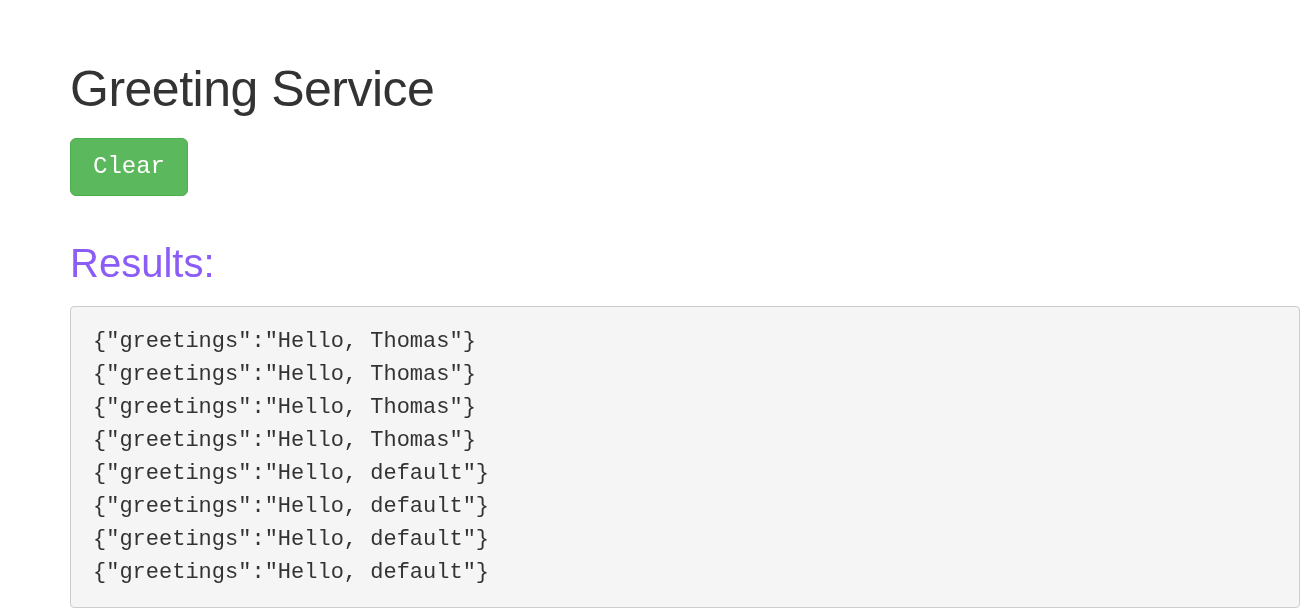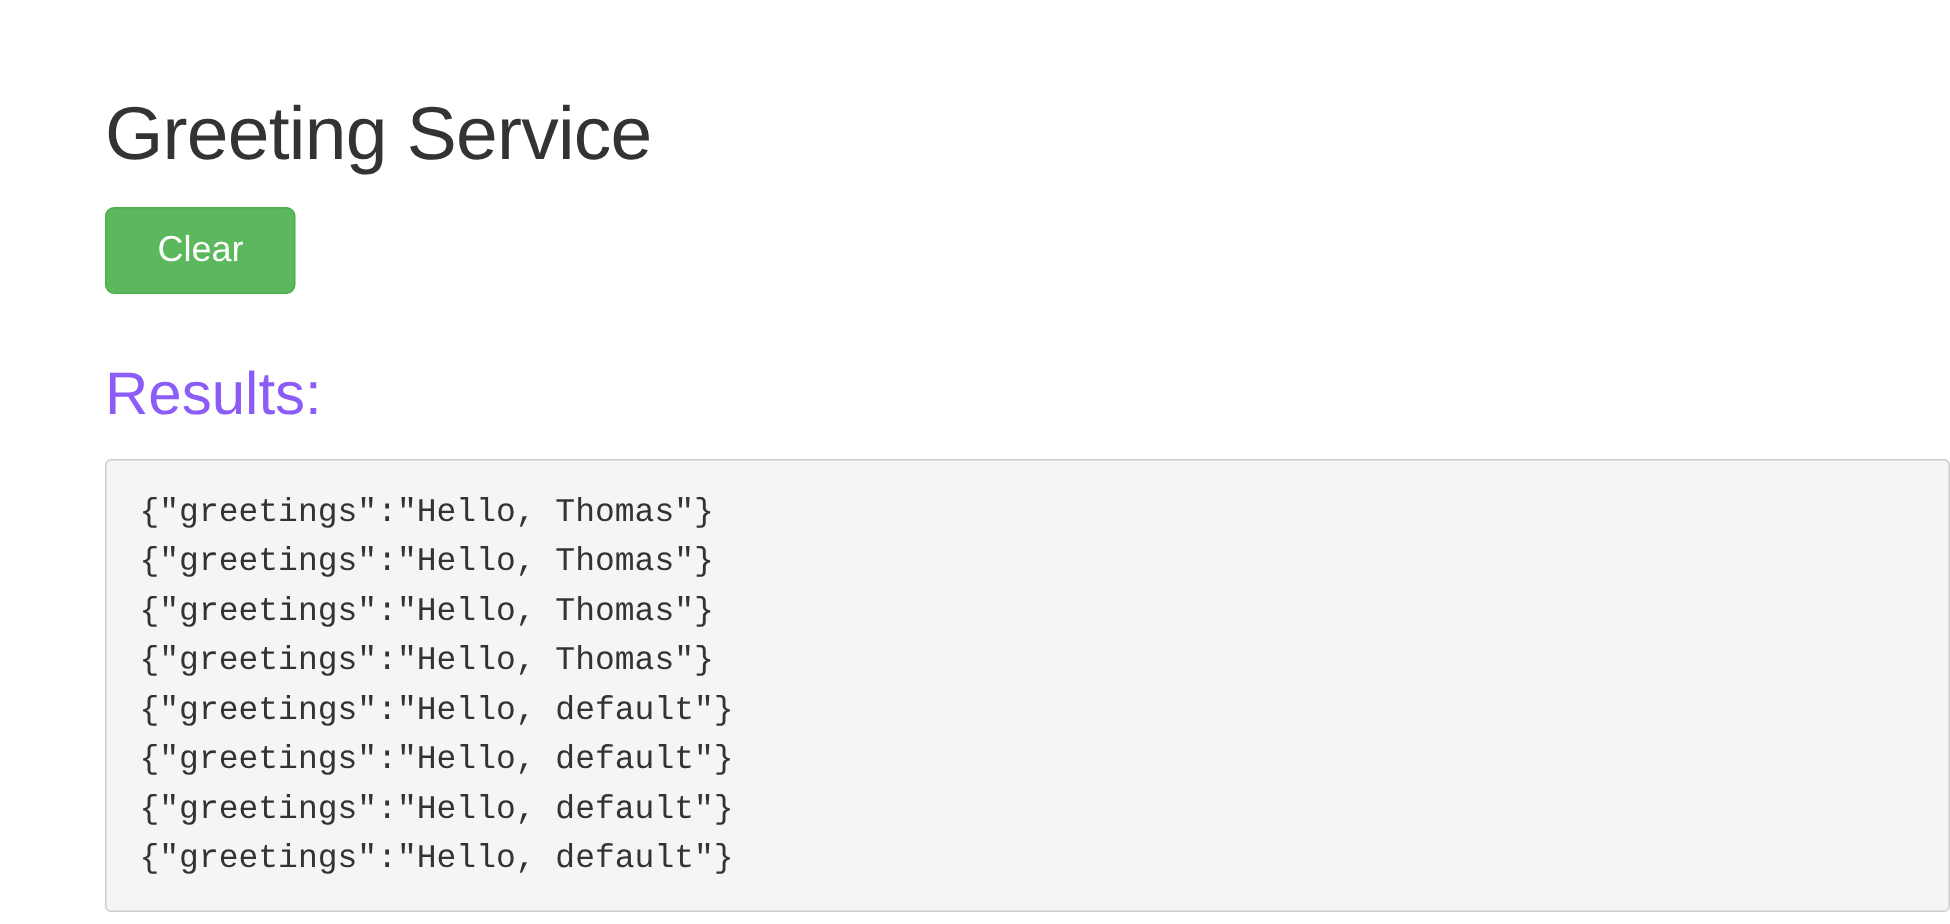--- a/index.html
+++ b/index.html
@@ -22,24 +22,24 @@
       margin: 40px 0 20px 0;
       color: #333333;
       letter-spacing: -0.5px;
     }
     .btn-clear {
       display: inline-block;
       background-color: #5cb85c;
       border: 1px solid #4cae4c;
       color: #ffffff;
       font-size: 24px;
-      padding: 12px 34px;
+      padding: 12px 22px;
       border-radius: 6px;
       cursor: pointer;
-      font-family: Liberation Sans, sans-serif;
+      font-family: Liberation Mono, monospace;
       line-height: 1.33;
     }
     h2.results-heading {
       font-size: 40px;
       font-weight: 500;
       margin: 45px 0 20px 0;
       color: #8b5cf6;
     }
     .results-box {
       background-color: #f5f5f5;

